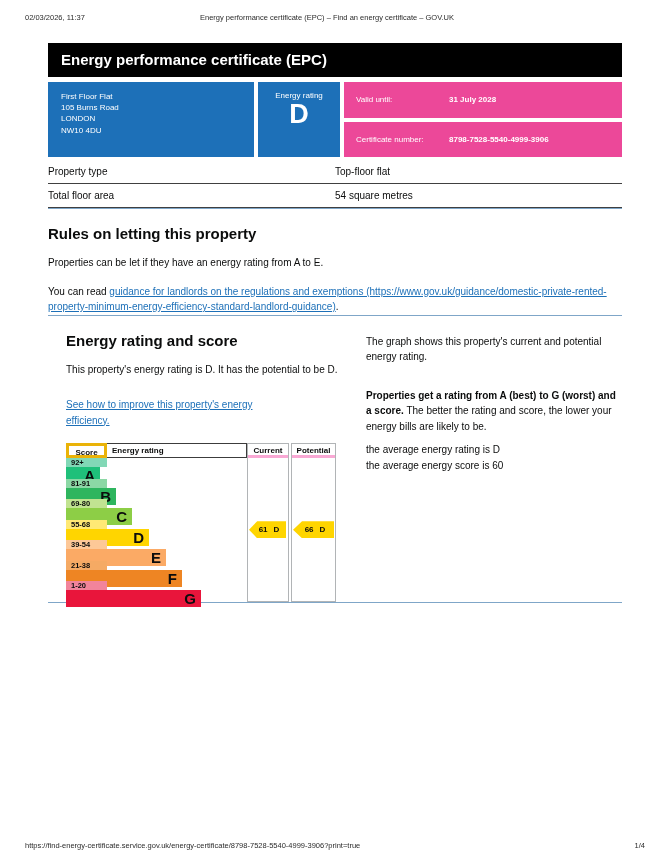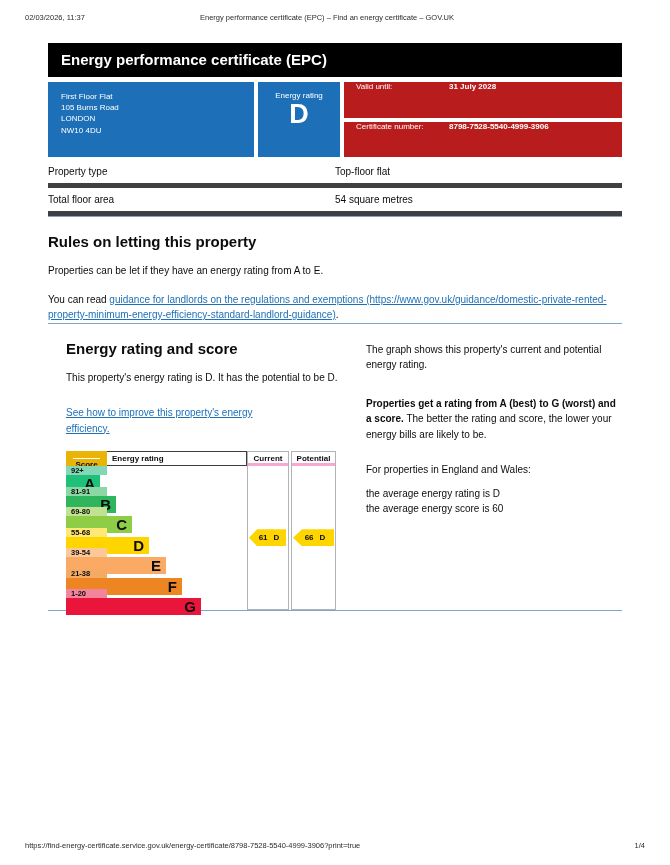--- a/index.html
+++ b/index.html
@@ -21,47 +21,47 @@
 
   .banner { margin-top:30px; background:#000; padding:8px 13px 9px 13px; }
   .banner h1 { margin:0; color:#fff; font-size:15px; font-weight:bold; }
 
   .summary-box { margin-top:5px; display:flex; gap:4px; height:75px; }
   .panel { background:#1d70b8; color:#fff; }
   .address-panel { width:206px; padding:9px 0 0 13px; font-size:8px; line-height:1.4; }
   .rating-panel { width:82px; text-align:center; padding-top:9px; font-size:8px; }
   .big-rating { font-size:27px; font-weight:bold; margin-top:1px; line-height:1; }
   .summary-right { flex:1; display:flex; flex-direction:column; gap:4px; }
-  .info-row { flex:1; background:#b91c1c; color:#fff; display:flex; align-items:flex-start; font-size:8px; padding-left:12px; }
+  .info-row { flex:1; background:#ec4899; color:#fff; display:flex; align-items:center; font-size:8px; padding-left:12px; }
   .info-row .lbl { width:93px; }
   .info-row .val { font-weight:bold; }
 
   .details-table { margin-top:3px; }
-  .details-row { display:flex; border-bottom:5px solid #404040; padding:6px 0 6px 0; font-size:10px; }
+  .details-row { display:flex; border-bottom:1px solid #404040; padding:6px 0 6px 0; font-size:10px; }
   .details-row .lbl { width:287px; }
 
   hr.blue { border:none; border-top:1px solid #7fa6c8; margin:0; }
   .hr-1 { margin-top:10px; }
   .hr-2 { margin-top:29px; }
   .hr-3 { margin-top:16px; }
 
   h2.section { font-size:15px; font-weight:bold; margin:16px 0 0 0; }
   p.body { font-size:10px; line-height:1.55; margin:13px 0 0 0; }
   a.link { color:#1d70b8; text-decoration:underline; cursor:pointer; }
 
   .two-col { display:flex; margin-top:0;margin-left:18px; }
   .col-left { width:300px; }
   .col-right { flex:1; }
   .col-right p.body:first-child { margin-top:18px; }
   .improve-link { display:inline-block; margin-top:20px; width:232px; font-size:10px; line-height:1.55; }
 
   
   .epc-chart { position:relative; margin-top:15px; width:272px; height:159px; }
   .chart-header { position:absolute; top:0; left:0; height:15px; display:flex; font-size:8px; font-weight:bold; }
-  .h-score { width:41px; border:7px solid #eab308; text-align:center; line-height:13px; }
+  .h-score { width:41px; border:3px solid #eab308; text-align:center; line-height:13px; }
   .h-rating { width:140px; border:1px solid #3c3c3c; border-left:none; padding-left:5px; line-height:13px; }
   .chart-bands { position:absolute; top:15px; left:0; }
   .band-row { display:flex; height:20.5px;flex-direction:column; }
   .band-score { width:41px; padding-left:5px; font-size:7.5px; font-weight:bold; display:flex; align-items:center; }
   .band-bar { display:flex; align-items:center; justify-content:flex-end; padding-right:5px; font-size:15px; font-weight:bold; }
   .rating-col { position:absolute; top:0; bottom:0; background:#fff; border:1px solid #b1b4b6; }
   .col-head { height:14px; border-bottom:3px solid #f9a8d4; text-align:center; font-size:8px; font-weight:bold; line-height:13px; }
   .rating-arrow { position:absolute; height:17px; display:flex; align-items:center; justify-content:center; gap:6px; font-size:8px; font-weight:bold; color:#0b0c0c; padding-left:3px; clip-path:polygon(0 50%, 22% 0, 100% 0, 100% 100%, 22% 100%); }
 </style>
 </head>
@@ -175,21 +175,20 @@
             </div>
             <div class="rating-arrow" style="background: rgb(255, 213, 0); left: 227px; width: 41px; top: 78.25px;">
               <span>66</span>
               <span>D</span>
             </div>
           </div>
       </div>
       <div class="col-right">
         <p class="body">The graph shows this property's current and potential energy rating.</p>
         <p class="body" style="margin-top:23px;"><b>Properties get a rating from A (best) to G (worst) and a score.</b><span> The better the rating and score, the lower your energy bills are likely to be.</span></p>
-        <p class="body" style="margin-top:20px;">For properties in England and Wales:</p>
         <p class="body" style="margin-top:8px;"><span>the average energy rating is D</span><br><span>the average energy score is 60</span></p>
       </div>
     </div>
 
     <hr class="blue hr-3">
 
   </div>
 
   <div class="print-footer">
     <span>https://find-energy-certificate.service.gov.uk/energy-certificate/8798-7528-5540-4999-3906?print=true</span>

